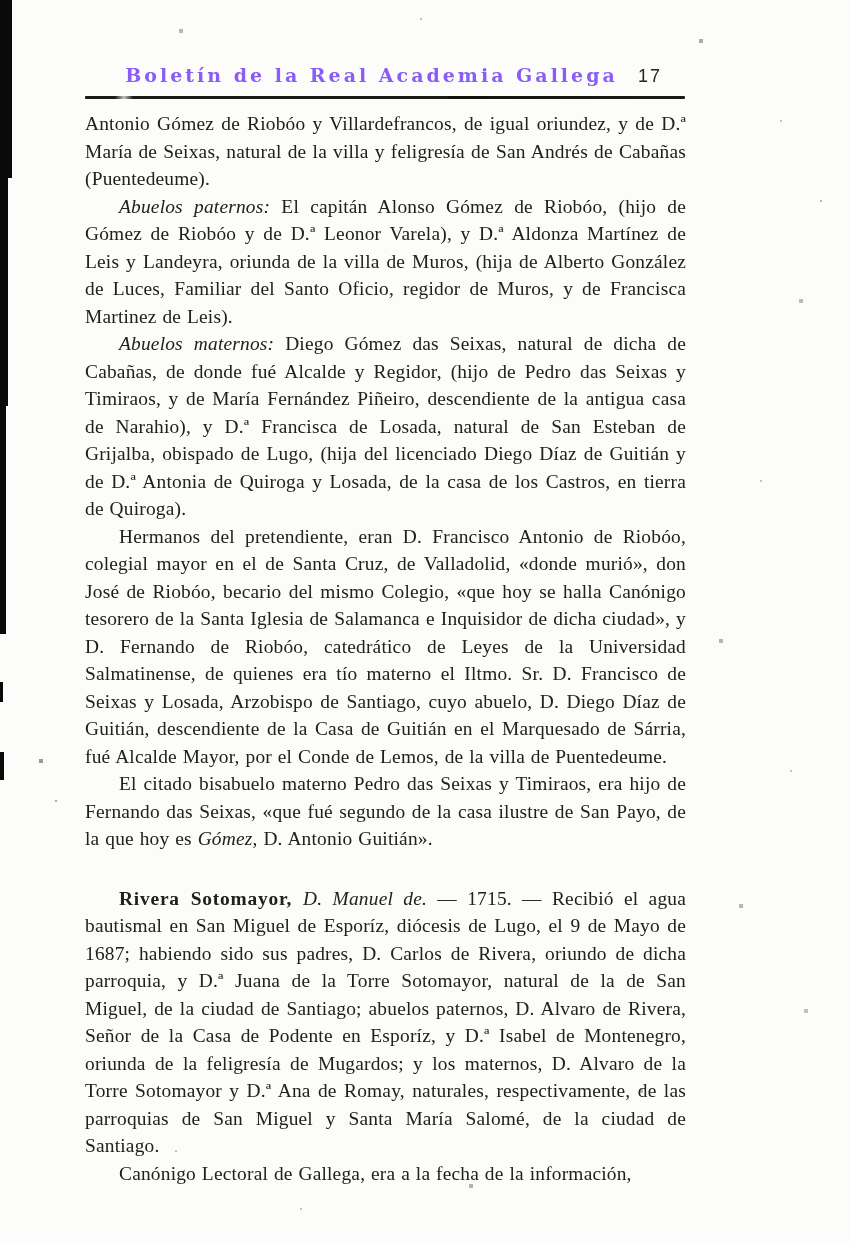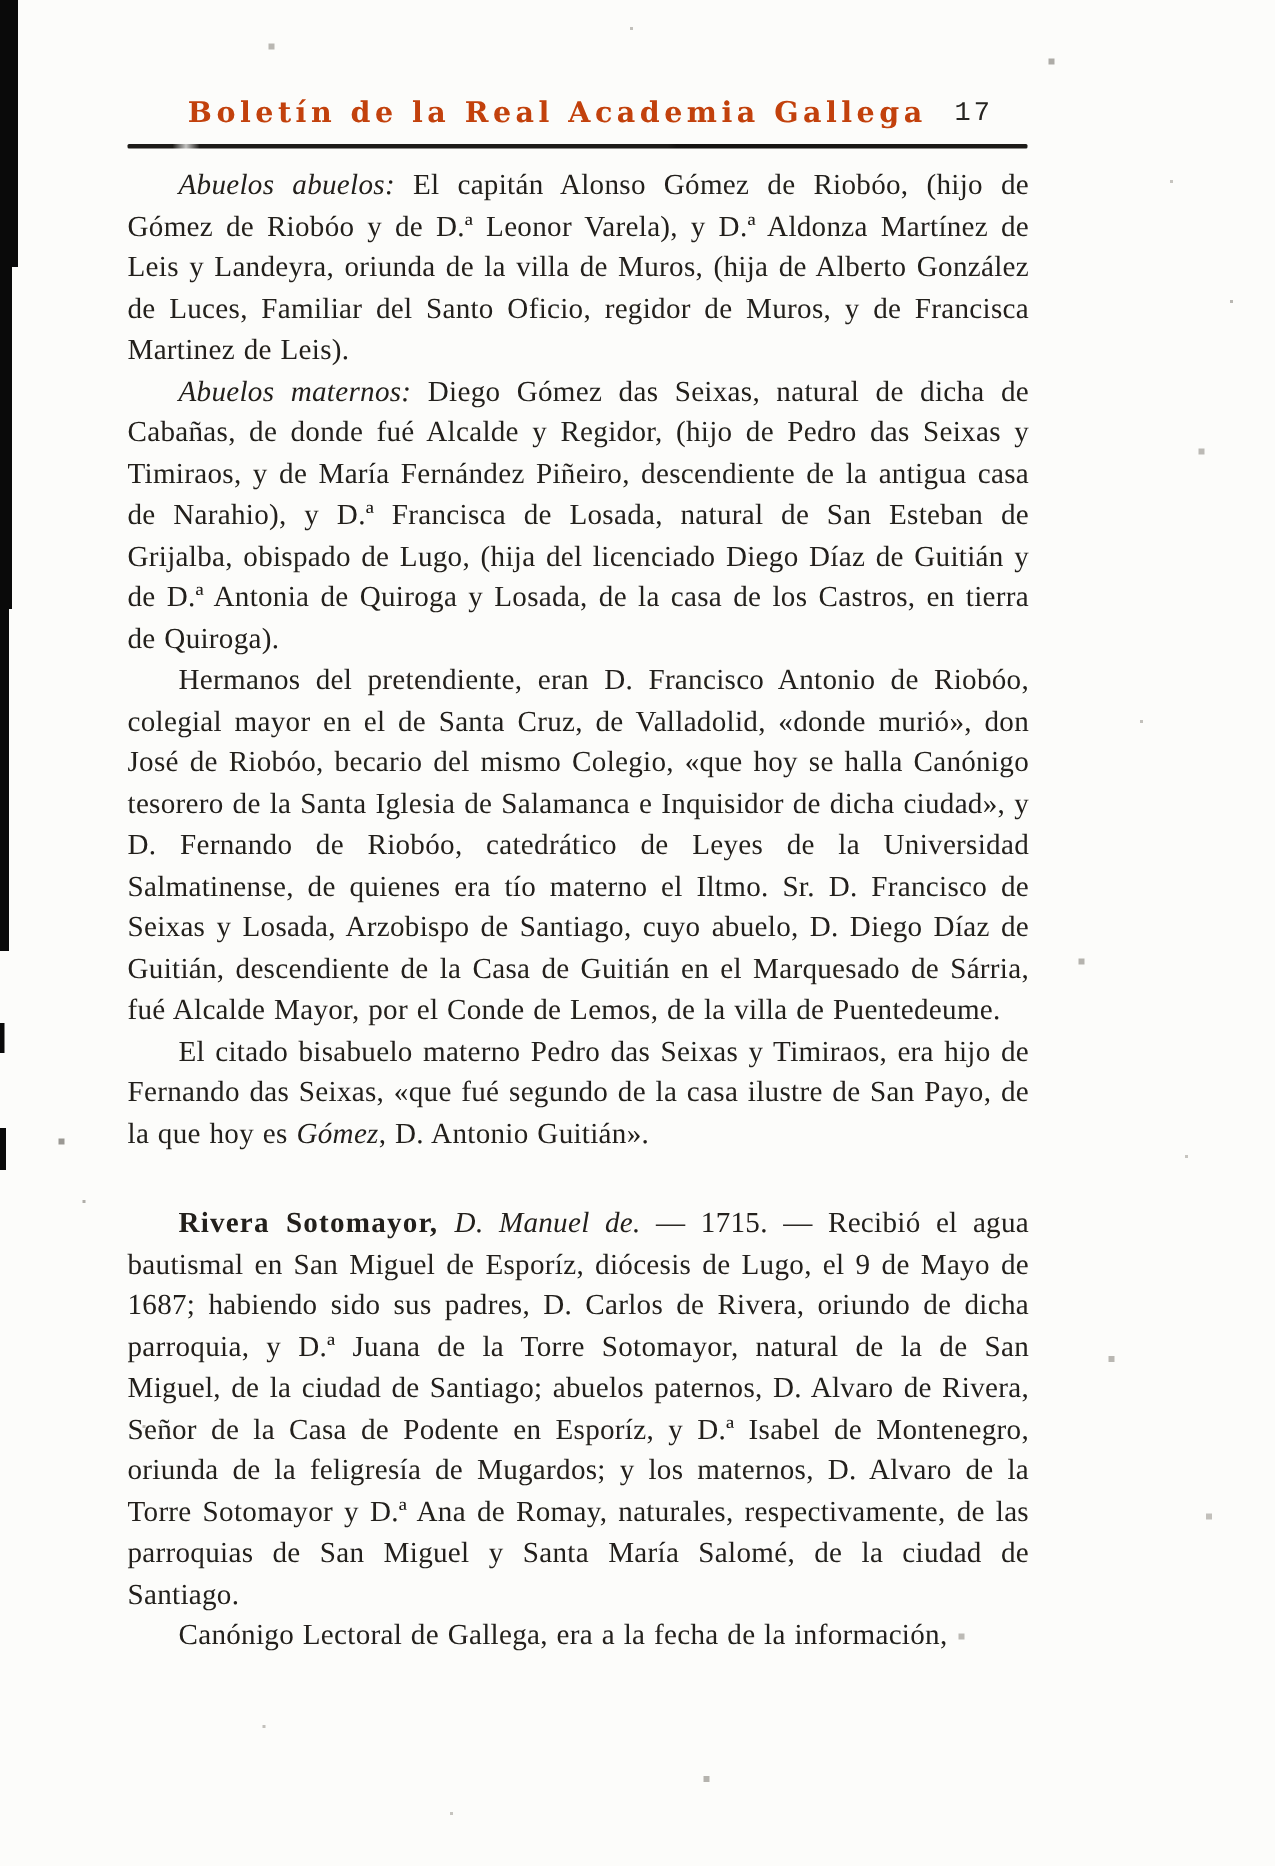--- a/index.html
+++ b/index.html
@@ -54,28 +54,28 @@
     position: absolute;
     left: 0;
     width: 100%;
     top: 0;
     text-align: center;
     transform: translateX(-14px);
     font-family: "DejaVu Serif", serif;
     font-weight: bold;
     font-size: 19px;
     letter-spacing: 3px;
-    color: #c2410c;
+    color: #8b5cf6;
     white-space: nowrap;
   }
   .page-number {
     position: absolute;
     right: 24px;
     top: 2px;
-    font-family: Liberation Mono, monospace;
+    font-family: Liberation Sans, sans-serif;
     font-size: 18px;
     letter-spacing: 2px;
     color: #262421;
   }
   .header-rule {
     position: absolute;
     left: 0;
     top: 32px;
     width: 600px;
     height: 3px;
@@ -121,21 +121,22 @@
 
   <div class="specks"></div>
 
   <div class="header">
     <div class="running-title">Boletín de la Real Academia Gallega</div>
     <div class="page-number">17</div>
     <div class="header-rule"></div>
   </div>
 
   <div class="text-block">
-      <p class="indent"><em>Abuelos abuelos:</em><span> El capitán Alonso Gómez de Riobóo, (hijo de Gómez de Riobóo y de D.ª Leonor Varela), y D.ª Aldonza Martínez de Leis y Landeyra, oriunda de la villa de Muros, (hija de Alberto González de Luces, Familiar del Santo Oficio, regidor de Muros, y de Francisca Martinez de Leis).</span></p>
+      <p><span>Antonio Gómez de Riobóo y Villardefrancos, de igual oriundez, y de D.ª María de Seixas, natural de la villa y feligresía de San Andrés de Cabañas (Puentedeume).</span></p>
+      <p class="indent"><em>Abuelos paternos:</em><span> El capitán Alonso Gómez de Riobóo, (hijo de Gómez de Riobóo y de D.ª Leonor Varela), y D.ª Aldonza Martínez de Leis y Landeyra, oriunda de la villa de Muros, (hija de Alberto González de Luces, Familiar del Santo Oficio, regidor de Muros, y de Francisca Martinez de Leis).</span></p>
       <p class="indent"><em>Abuelos maternos:</em><span> Diego Gómez das Seixas, natural de dicha de Cabañas, de donde fué Alcalde y Regidor, (hijo de Pedro das Seixas y Timiraos, y de María Fernández Piñeiro, descendiente de la antigua casa de Narahio), y D.ª Francisca de Losada, natural de San Esteban de Grijalba, obispado de Lugo, (hija del licenciado Diego Díaz de Guitián y de D.ª Antonia de Quiroga y Losada, de la casa de los Castros, en tierra de Quiroga).</span></p>
       <p class="indent"><span>Hermanos del pretendiente, eran D. Francisco Antonio de Riobóo, colegial mayor en el de Santa Cruz, de Valladolid, «donde murió», don José de Riobóo, becario del mismo Colegio, «que hoy se halla Canónigo tesorero de la Santa Iglesia de Salamanca e Inquisidor de dicha ciudad», y D. Fernando de Riobóo, catedrático de Leyes de la Universidad Salmatinense, de quienes era tío materno el Iltmo. Sr. D. Francisco de Seixas y Losada, Arzobispo de Santiago, cuyo abuelo, D. Diego Díaz de Guitián, descendiente de la Casa de Guitián en el Marquesado de Sárria, fué Alcalde Mayor, por el Conde de Lemos, de la villa de Puentedeume.</span></p>
       <p class="indent"><span>El citado bisabuelo materno Pedro das Seixas y Timiraos, era hijo de Fernando das Seixas, «que fué segundo de la casa ilustre de San Payo, de la que hoy es </span><em>Gómez</em><span>, D. Antonio Guitián».</span></p>
       <p class="indent entry-gap"><strong>Rivera Sotomayor, </strong><em>D. Manuel de.</em><span> — 1715. — Recibió el agua bautismal en San Miguel de Esporíz, diócesis de Lugo, el 9 de Mayo de 1687; habiendo sido sus padres, D. Carlos de Rivera, oriundo de dicha parroquia, y D.ª Juana de la Torre Sotomayor, natural de la de San Miguel, de la ciudad de Santiago; abuelos paternos, D. Alvaro de Rivera, Señor de la Casa de Podente en Esporíz, y D.ª Isabel de Montenegro, oriunda de la feligresía de Mugardos; y los maternos, D. Alvaro de la Torre Sotomayor y D.ª Ana de Romay, naturales, respectivamente, de las parroquias de San Miguel y Santa María Salomé, de la ciudad de Santiago.</span></p>
       <p class="indent"><span>Canónigo Lectoral de Gallega, era a la fecha de la información,</span></p>
     </div>
 
 </div>
 
 </body></html>

